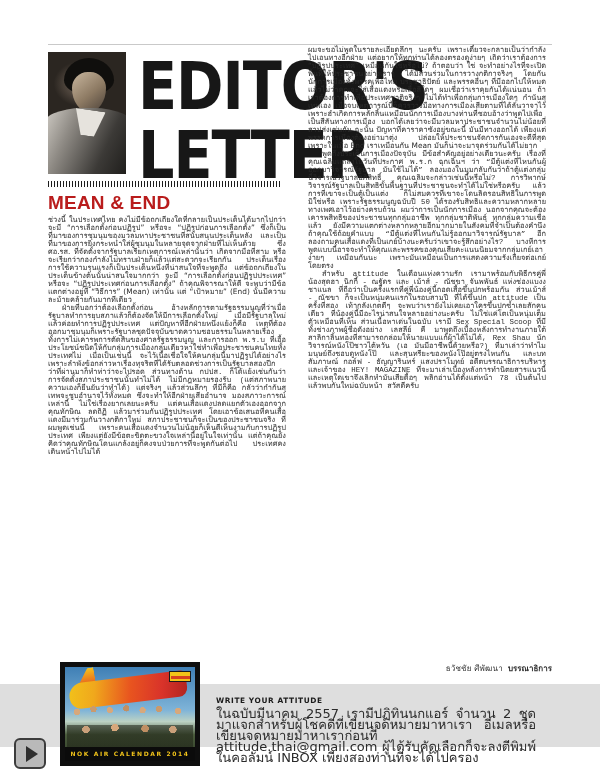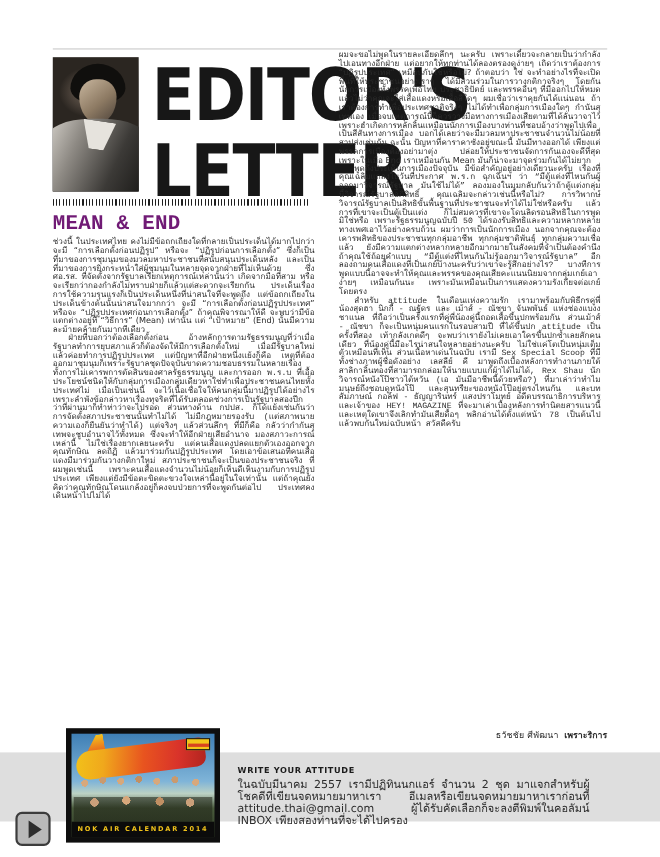--- a/index.html
+++ b/index.html
@@ -119,22 +119,22 @@
   }
 
   
   .headline {
     position: absolute;
     left: 48px;
     top: 192px;
     font-size: 19px;
     font-weight: 700;
     letter-spacing: 0.2px;
-    color: #701a75;
-    font-family: Liberation Mono, monospace;
+    color: #b91c1c;
+    font-family: Liberation Sans, sans-serif;
   }
 
   
   .col {
     position: absolute;
     width: 238px;
     font-size: 7.4px;
     line-height: 8px;
     color: #2a2a2a;
     text-align: justify;
@@ -265,21 +265,21 @@
     width: 320px;
   }
   .wya-title {
     font-size: 7.4px;
     font-weight: 700;
     letter-spacing: 0.6px;
     color: #1c1c1c;
     margin-bottom: 3px;
   }
   .wya-body {
-    font-size: 10px;
+    font-size: 13px;
     line-height: 11px;
     color: #2b2b2b;
     text-align: justify;
   }
 
   
   .play-btn {
     position: absolute;
     left: 14px;
     top: 738px;
@@ -341,21 +341,21 @@
     <p>ฝ่ายที่บอกว่าต้องเลือกตั้งก่อน อ้างหลักการตามรัฐธรรมนูญที่ว่าเมื่อรัฐบาลทำการยุบสภาแล้วก็ต้องจัดให้มีการเลือกตั้งใหม่ เมื่อมีรัฐบาลใหม่แล้วค่อยทำการปฏิรูปประเทศ แต่ปัญหาที่อีกฝ่ายหนึ่งแย้งก็คือ เหตุที่ต้องออกมาชุมนุมก็เพราะรัฐบาลชุดปัจจุบันขาดความชอบธรรมในหลายเรื่อง ทั้งการไม่เคารพการตัดสินของศาลรัฐธรรมนูญ และการออก พ.ร.บ ที่เอื้อประโยชน์ชนิดให้กับกลุ่มการเมืองกลุ่มเดียวหาใช่ทำเพื่อประชาชนคนไทยทั้งประเทศไม่ เมื่อเป็นเช่นนี้ จะไว้เนื้อเชื่อใจให้คนกลุ่มนี้มาปฏิรูปได้อย่างไร เพราะลำพังข้อกล่าวหาเรื่องทุจริตที่ได้รับตลอดช่วงการเป็นรัฐบาลสองปีกว่าที่ผ่านมาก็ทำท่าว่าจะไปรอด ส่วนทางด้าน กปปส. ก็ได้แย้งเช่นกันว่า การจัดตั้งสภาประชาชนนั้นทำไม่ได้ ไม่มีกฎหมายรองรับ (แต่สภาพนายความเองก็ยืนยันว่าทำได้) แต่จริงๆ แล้วส่วนลึกๆ ที่มีก็คือ กลัวว่ากำกันสุเทพจะชูบอำนาจไว้ทั้งหมด ซึ่งจะทำให้อีกฝ่ายเสียอำนาจ มองสภาวะการณ์เหล่านี้ ไม่ใช่เรื่องยากเลยนะครับ แต่คนเสื้อแดงปลดแยกตัวเองออกจากคุณทักษิณ ลดถิฏิ แล้วมาร่วมกันปฏิรูปประเทศ โดยเอาข้อเสนอที่คนเสื้อแดงมีมาร่วมกันวางกติกาใหม่ สภาประชาชนก็จะเป็นของประชาชนจริง ที่ผมพูดเช่นนี้ เพราะคนเสื้อแดงจำนวนไม่น้อยก็เห็นดีเห็นงามกับการปฏิรูปประเทศ เพียงแต่ยังมีข้อตะขิดตะขวงใจเหล่านี้อยู่ในใจเท่านั้น แต่ถ้าคุณยังคิดว่าคุณทักษิณโดนแกล้งอยู่ก็คงจบป่วยการที่จะพูดกันต่อไป ประเทศคงเดินหน้าไปไม่ได้</p>
   </div>
 
   <div class="col" id="col-right">
     <p>ผมจะขอไม่พูดในรายละเอียดลึกๆ นะครับ เพราะเดี๋ยวจะกลายเป็นว่ากำลังไปเอนทางอีกฝ่าย แต่อยากให้ทุกท่านได้ลองตรองดูง่ายๆ เถิดว่าเราต้องการ “ปฏิรูปประเทศ” เหมือนกันใช่หรือไม่? ถ้าตอบว่า ใช่ จะทำอย่างไรที่จะเปิดพื้นที่ให้ประชาชนอย่างเราๆ ได้มีส่วนร่วมในการวางกติกาจริงๆ โดยกันนักการเมืองทั้งพรรคเพื่อไทย ประชาธิปัตย์ และพรรคอื่นๆ ที่มีออกไปให้หมด แล้วไม่ว่าคุณจะใส่เสื้อแดงหรือเสื้อสีใดๆ ผมเชื่อว่าเราคุยกันได้แน่นอน ถ้าเราต้องการทำเพื่อประเทศชาติจริงๆ ไม่ได้ทำเพื่อกลุ่มการเมืองใดๆ กำนันสุเทพเอง เมื่อจบเหตุการณ์นี้ก็ควรวางมือทางการเมืองเสียตามที่ได้ลั่นวาจาไว้ เพราะฮำเกิดการหลักลิ้นแหมือนนักการเมืองบางท่านที่ชอบอ้างว่าพูดไปเพื่อเป็นสีสันทางการเมือง บอกได้เลยว่าจะมีมวลมหาประชาชนจำนวนไม่น้อยที่สาปส่งเช่นกัน ฉะนั้น ปัญหาที่คาราคาซังอยู่ขณะนี้ มันมีทางออกได้ เพียงแต่พรรคการเมืองต้องอย่ามาตุ่ง ปล่อยให้ประชาชนจัดการกันเองจะดีที่สุด เพราะในเมื่อ End เราเหมือนกัน Mean มันก็น่าจะมาจุดร่วมกันได้ไม่ยาก</p>
     <p>พูดถึงประเด็นการเมืองปัจจุบัน มีข้อสำคัญอยู่อย่างเดียวนะครับ เรื่องที่คุณเฉลิมแถลงในวันที่ประกาศ พ.ร.ก ฉุกเฉินฯ ว่า “มีตู้แต่งที่ไหนกันผู้ออกมาวิจารณ์รัฐบาล มันใช้ไม่ได้” ลองมองในมุมกลับกันว่าถ้าตู้แต่งกลุ่มนี้วิจารณ์รัฐบาลอภิสิทธิ์ คุณเฉลิมจะกล่าวเช่นนี้หรือไม่? การวิพากษ์วิจารณ์รัฐบาลเป็นสิทธิขั้นพื้นฐานที่ประชาชนจะทำได้ไม่ใช่หรือครับ แล้วการที่เขาจะเป็นตู้เป็นแต่ง ก็ไม่สมควรที่เขาจะโดนลิดรอนสิทธิในการพูดมิใช่หรือ เพราะรัฐธรรมนูญฉบับปี 50 ได้รองรับสิทธิและความหลากหลายทางเพศเอาไว้อย่างครบถ้วน ผมว่าการเป็นนักการเมือง นอกจากคุณจะต้องเคารพสิทธิของประชาชนทุกกลุ่มอาชีพ ทุกกลุ่มชาติพันธุ์ ทุกกลุ่มความเชื่อแล้ว ยังมีความแตกต่างหลากหลายอีกมากมายในสังคมที่จำเป็นต้องคำนึง ถ้าคุณใช้ถ้อยคำแบบ “มีตู้แต่งที่ไหนกันไม่รู้ออกมาวิจารณ์รัฐบาล” อีก ลองถามคนเสื้อแดงที่เป็นเกย์บ้างนะครับว่าเขาจะรู้สึกอย่างไร? บางทีการพูดแบบนี้อาจจะทำให้คุณและพรรคของคุณเสียคะแนนนิยมจากกลุ่มเกย์เอาง่ายๆ เหมือนกันนะ เพราะมันเหมือนเป็นการแสดงความรังเกียจต่อเกย์โดยตรง</p>
     <p>สำหรับ attitude ในเดือนแห่งความรัก เรามาพร้อมกับพิธีกรคู่พี่น้องสุดฮา นิกกี้ - ณฐัดร และ เม้าส์ - ณัชขา จันพพันธ์ แห่งช่องแบงงชาแนล ที่ถือว่าเป็นครั้งแรกที่คู่พี่น้องคู่นี้ถอดเสื้อขึ้นปกพร้อมกัน ส่วนเม้าส์ - ณัชขา ก็จะเป็นหนุ่มคนแรกในรอบสามปี ที่ได้ขึ้นปก attitude เป็นครั้งที่สอง เท้ากลังเกตดีๆ จะพบว่าเรายังไม่เคยเอาใครขึ้นปกซ้ำเลยสักคนเดียว ที่น้องคู่นี้มีอะไรน่าสนใจหลายอย่างนะครับ ไม่ใช่แค่โตเป็นหนุ่มเต็มตัวเหมือนที่เห็น ส่วนเนื้อหาเด่นในฉบับ เรามี Sex Special Scoop ที่มีทั้งช่างภาพผู้ชื่อดังอย่าง เลสลีย์ คี มาพูดถึงเบื้องหลังการทำงานภายใต้สาลิกาลิ้นทองที่สามารถกล่อมให้นายแบบแก้ผ้าได้ไม่ได้, Rex Shau นักวิจารณ์หนังโป๊ชาวไต้หวัน (เอ มันมีอาชีพนี้ด้วยหรือ?) ที่มาเล่าว่าทำไมมนุษย์ถึงชอบดูหนังโป๊ และสุนทรียะของหนังโป๊อยู่ตรงไหนกัน และบทสัมภาษณ์ กอล์ฟ - ธัญญารินทร์ แสงปราโมทย์ อดีตบรรณาธิการบริหารและเจ้าของ HEY! MAGAZINE ที่จะมาเล่าเบื้องหลังการทำนิตยสารแนวนี้ และเหตุใดเขาจึงเลิกทำมันเสียดื้อๆ พลิกอ่านได้ตั้งแต่หน้า 78 เป็นต้นไป แล้วพบกันใหม่ฉบับหน้า สวัสดีครับ</p>
   </div>
 
   <div class="signature">
-    <span class="name">ธวัชชัย ศีพัฒนา</span><span class="role">เพราะริการ</span>
+    <span class="name">ธวัชชัย ศีพัฒนา</span><span class="role">บรรณาธิการ</span>
   </div>
 
   <div class="footer-band"></div>
   <div class="bottom-strip"></div>
 
   <div class="calendar">
     <div class="cal-inner">
       <div class="cal-tail"></div>
       <div class="cal-plane"></div>
       <div class="cal-people"></div>

